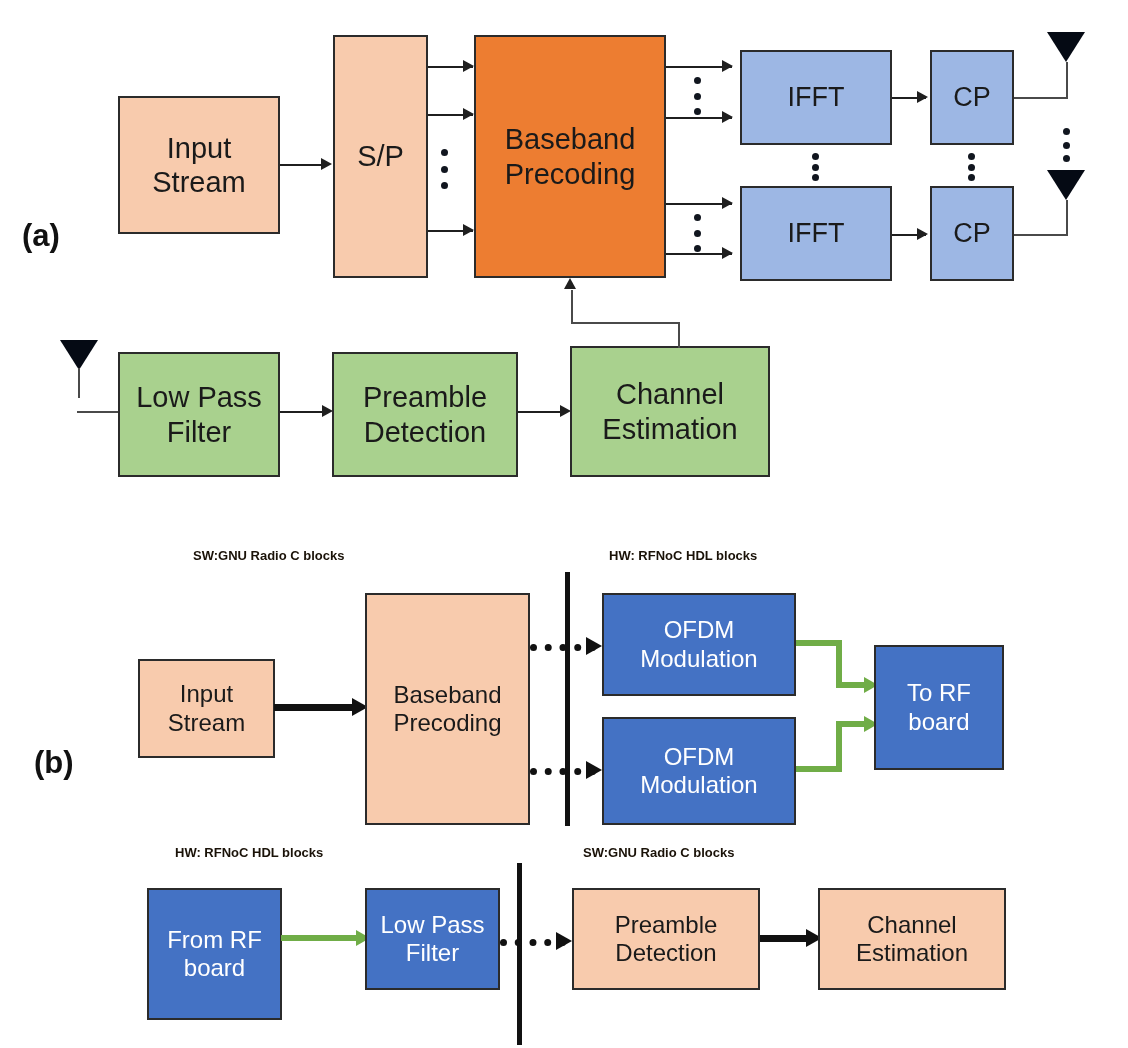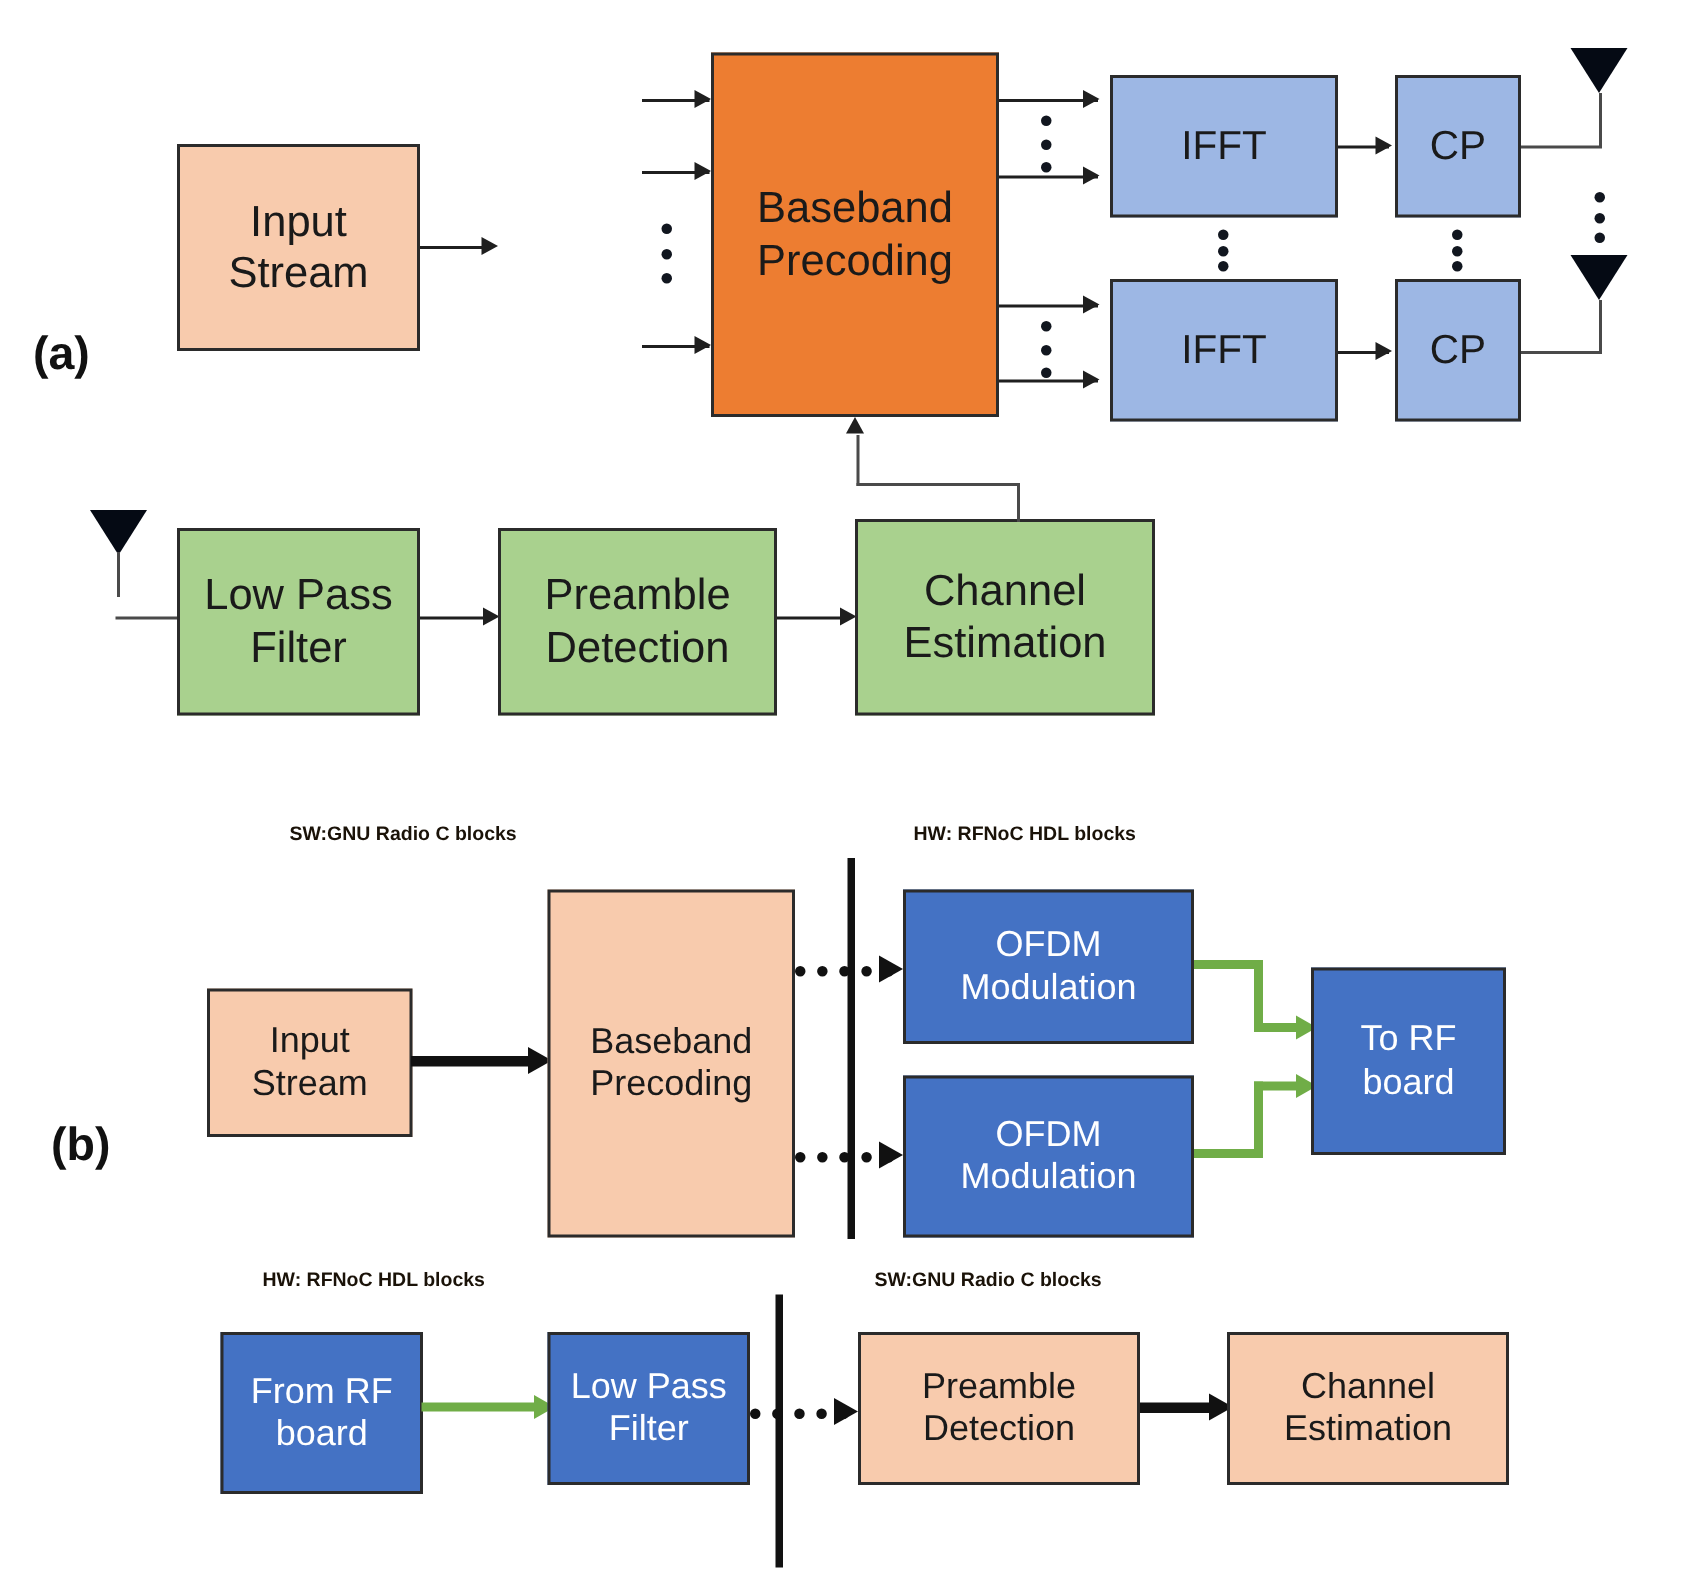--- a/index.html
+++ b/index.html
@@ -146,20 +146,21 @@
 <div id="canvas">
 
   <div class="panel-label" style="left:22px; top:218px;">(a)</div>
 
   <div class="blk peach" style="left:118px; top:96px; width:162px; height:138px; font-size:29px;">Input
 Stream</div>
 
   <div class="hline" style="left:280px; top:164px; width:45px;"></div>
   <div class="arrowhead" style="left:321px; top:158px;"></div>
 
+  <div class="blk peach" style="left:333px; top:35px; width:95px; height:243px; font-size:29px;">S/P</div>
 
   <div class="hline" style="left:428px; top:66px; width:45px;"></div>
   <div class="arrowhead" style="left:463px; top:60px;"></div>
   <div class="hline" style="left:428px; top:114px; width:45px;"></div>
   <div class="arrowhead" style="left:463px; top:108px;"></div>
   <div class="hline" style="left:428px; top:230px; width:45px;"></div>
   <div class="arrowhead" style="left:463px; top:224px;"></div>
   <div class="vdots" style="left:441px; top:149px; width:7px; height:40px;">
       <span></span>
       <span></span>
@@ -294,21 +295,21 @@
   <div class="arrowhead green-head" style="left:864px; top:716px;"></div>
 
   <div class="blk dblue" style="left:874px; top:645px; width:130px; height:125px; font-size:24px;">To RF
 board</div>
 
   <div class="sec-label" style="left:175px; top:845px;">HW: RFNoC HDL blocks</div>
   <div class="sec-label" style="left:583px; top:845px;">SW:GNU Radio C blocks</div>
 
   <div class="divider" style="left:517px; top:863px; height:182px;"></div>
 
-  <div class="blk dblue" style="left:147px; top:888px; width:135px; height:108px; font-size:24px;">From RF
+  <div class="blk dblue" style="left:147px; top:888px; width:135px; height:132px; font-size:24px;">From RF
 board</div>
 
   <div class="green-h" style="left:281px; top:935px; width:81px;"></div>
   <div class="arrowhead green-head" style="left:356px; top:930px;"></div>
 
   <div class="blk dblue" style="left:365px; top:888px; width:135px; height:102px; font-size:24px;">Low Pass
 Filter</div>
 
   <div class="dotted-line" style="left:500px; top:939px; width:66px;"></div>
   <div class="arrowhead big" style="left:556px; top:932px;"></div>

